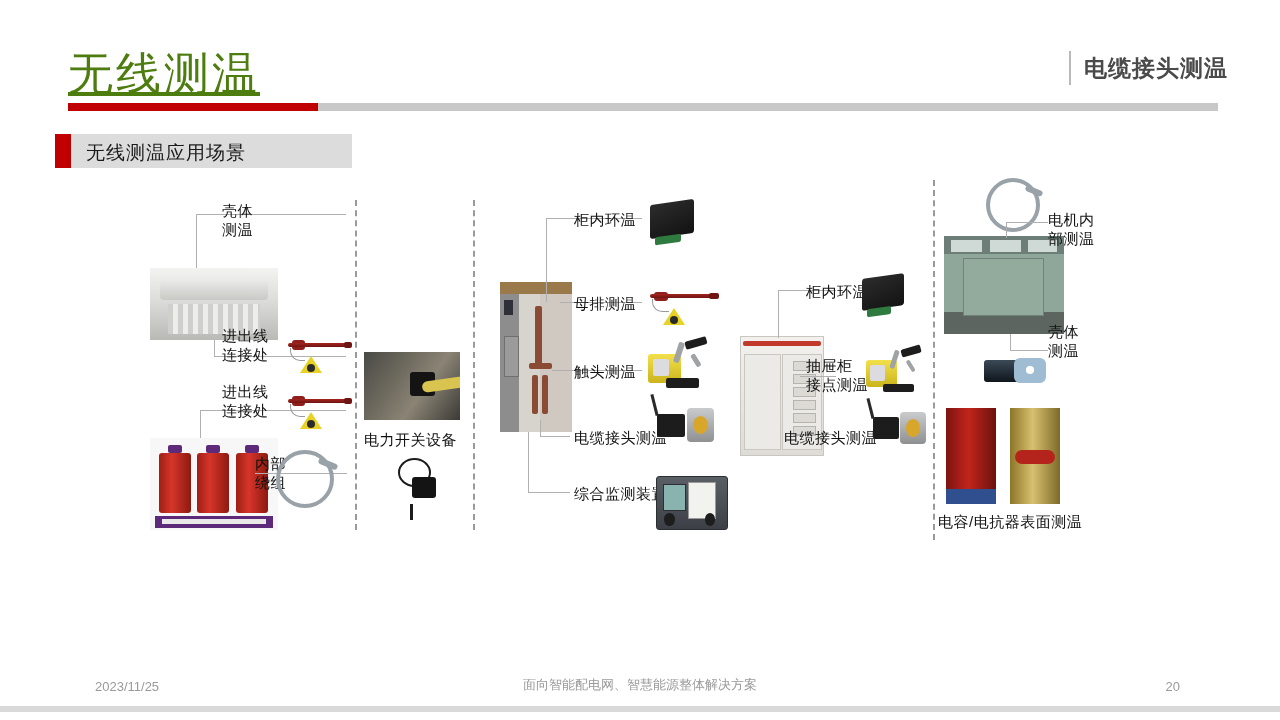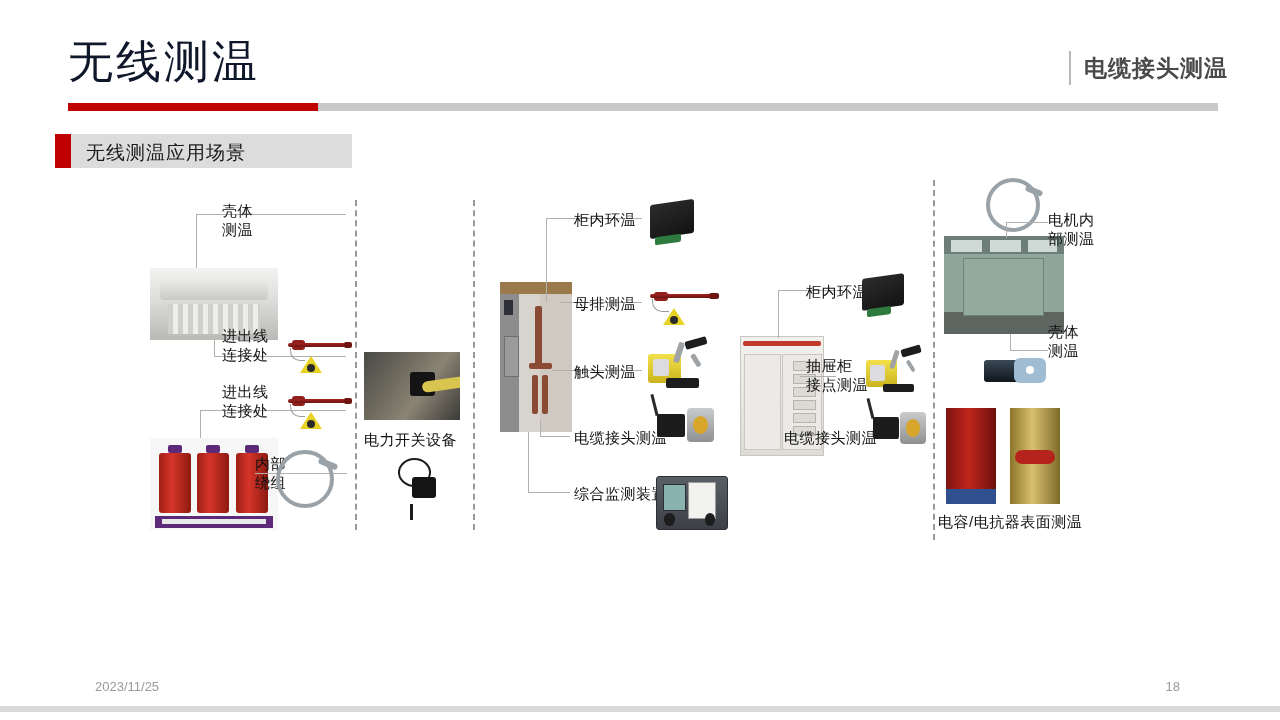--- a/index.html
+++ b/index.html
@@ -6,23 +6,23 @@
   body{
     width:1280px;height:720px;
     background:#ffffff;
     font-family:"Liberation Sans","DejaVu Sans",sans-serif;
     overflow:hidden;position:relative;
   }
   .slide{position:absolute;inset:0;background:#fff;}
 
   
   .title{
-    position:absolute;left:68px;top:34px;
-    font-size:45px;line-height:56px;color:#0f172a;
-    letter-spacing:3px;font-weight:400;white-space:nowrap;
+    position:absolute;left:68px;top:46px;
+    font-size:45px;line-height:56px;color:#4d7c0f;
+    letter-spacing:3px;font-weight:400;white-space:nowrap;text-decoration:underline;
   }
   .title-rule{position:absolute;left:68px;top:103px;height:8px;width:1150px;background:#c8c8c8;}
   .title-rule-red{position:absolute;left:68px;top:103px;height:8px;width:250px;background:#c00000;}
 
   .logo{position:absolute;right:52px;top:48px;display:flex;align-items:center;height:40px;}
   .logo-q{font-size:30px;font-weight:bold;font-style:italic;color:#3f8f77;letter-spacing:-.5px;line-height:34px;}
   .logo-div{width:2px;height:34px;background:#b9b9b9;margin:0 13px;}
   .logo-cn{font-size:23px;color:#4a4a4a;letter-spacing:1px;line-height:34px;font-weight:600;}
 
   
@@ -326,16 +326,17 @@
     </div>
 
     <div class="ph capred" style="left:946px;top:238px;width:50px;height:96px;"></div>
     <div class="ph capgold" style="left:1010px;top:238px;width:50px;height:96px;"></div>
     <div class="lbl" style="left:938px;top:342px;">电容/电抗器表面测温</div>
 
   </div>
 
 
   <div class="foot-date">2023/11/25</div>
-  <div class="foot-page">18</div>
+  <div class="foot-center">面向智能配电网、智慧能源整体解决方案</div>
+  <div class="foot-page">20</div>
   <div class="foot-rule"></div>
 
 </div>
 
 </body></html>

